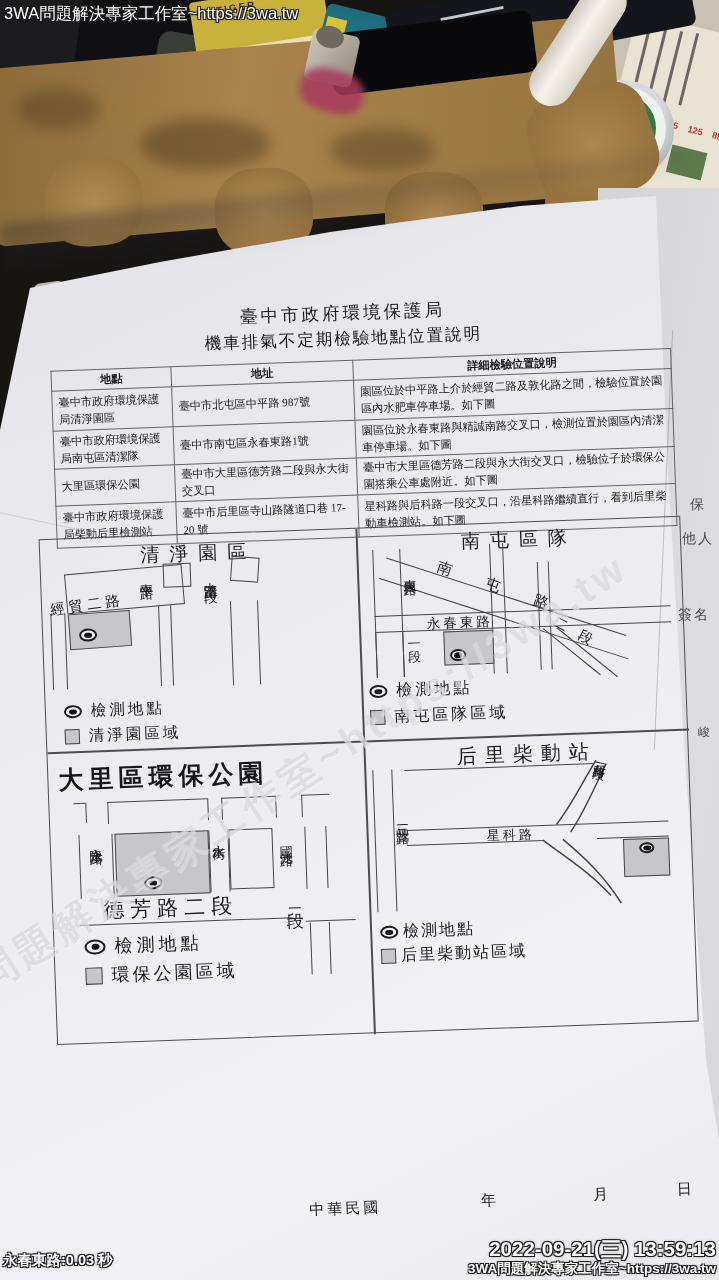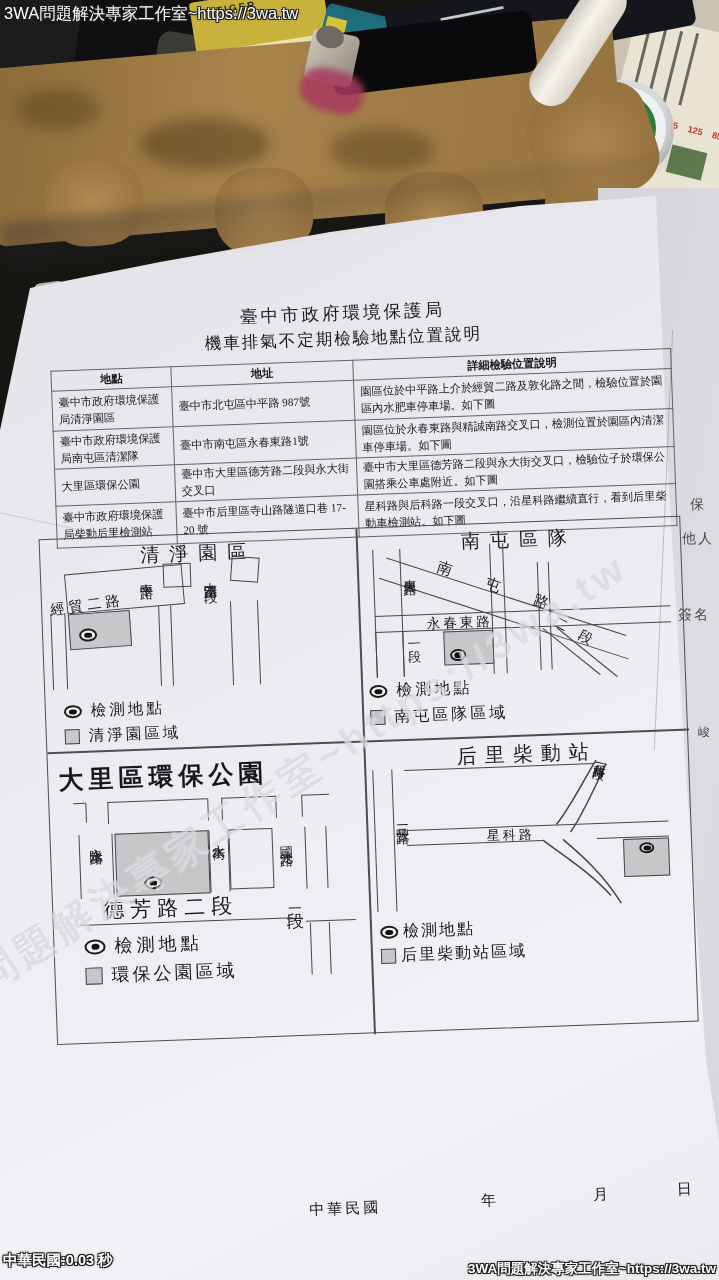--- a/index.html
+++ b/index.html
@@ -340,15 +340,16 @@
 
     <div class="abs" style="left:268px;top:905px;font-size:15px;letter-spacing:3px;">中華民國</div>
     <div class="abs" style="left:440px;top:902px;font-size:15px;">年</div>
     <div class="abs" style="left:552px;top:900px;font-size:15px;">月</div>
     <div class="abs" style="left:636px;top:898px;font-size:15px;">日</div>
   </div>
 
   <div class="wm-diag">3WA問題解決專家工作室~https://3wa.tw</div>
 
   <div class="wm" style="left:4px;top:3px;font-size:16.5px;">3WA問題解決專家工作室~https://3wa.tw</div>
-  <div class="wm" style="left:3px;top:1251px;font-size:14.5px;font-weight:700;">中華民國:0.03 秒</div>
+  <div class="wm" style="left:3px;top:1251px;font-size:14.5px;font-weight:700;">永春東路:0.03 秒</div>
+  <div class="wm" style="right:3px;top:1235px;font-size:20.5px;font-weight:700;">2022-09-21(三) 13:59:13</div>
   <div class="wm" style="right:3px;top:1260px;font-size:13.5px;font-weight:700;">3WA問題解決專家工作室~https://3wa.tw</div>
 </div>
 
 </body></html>

